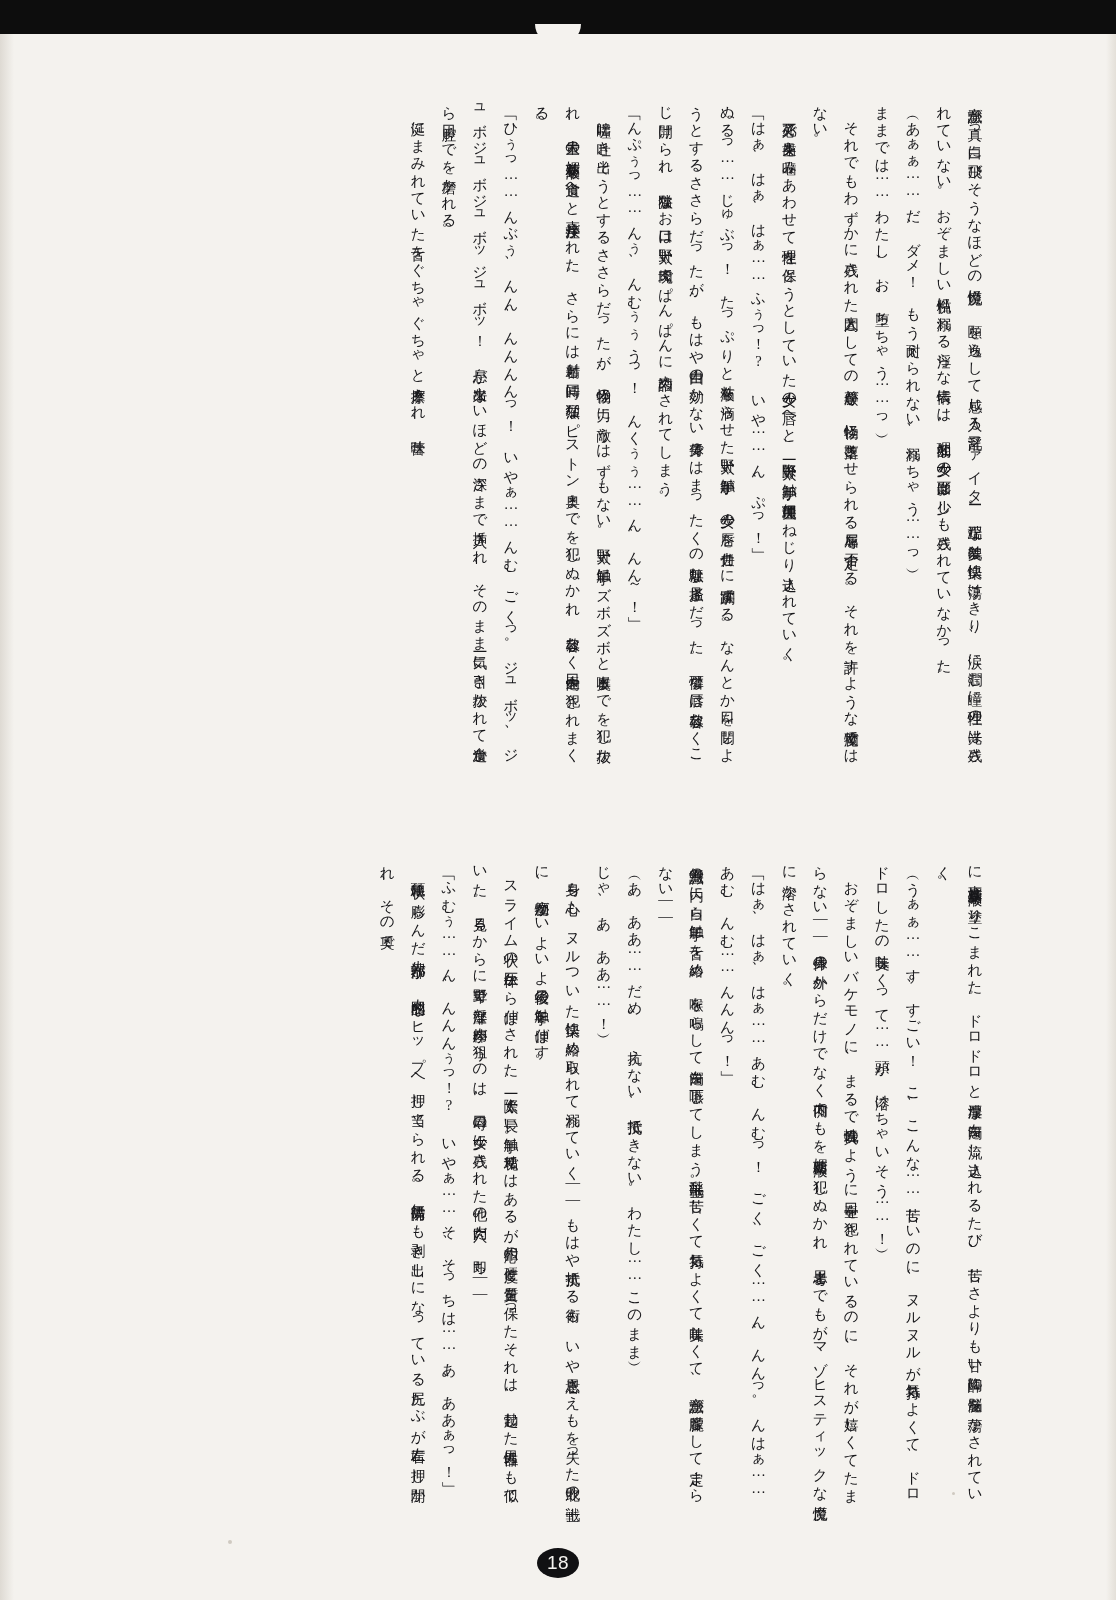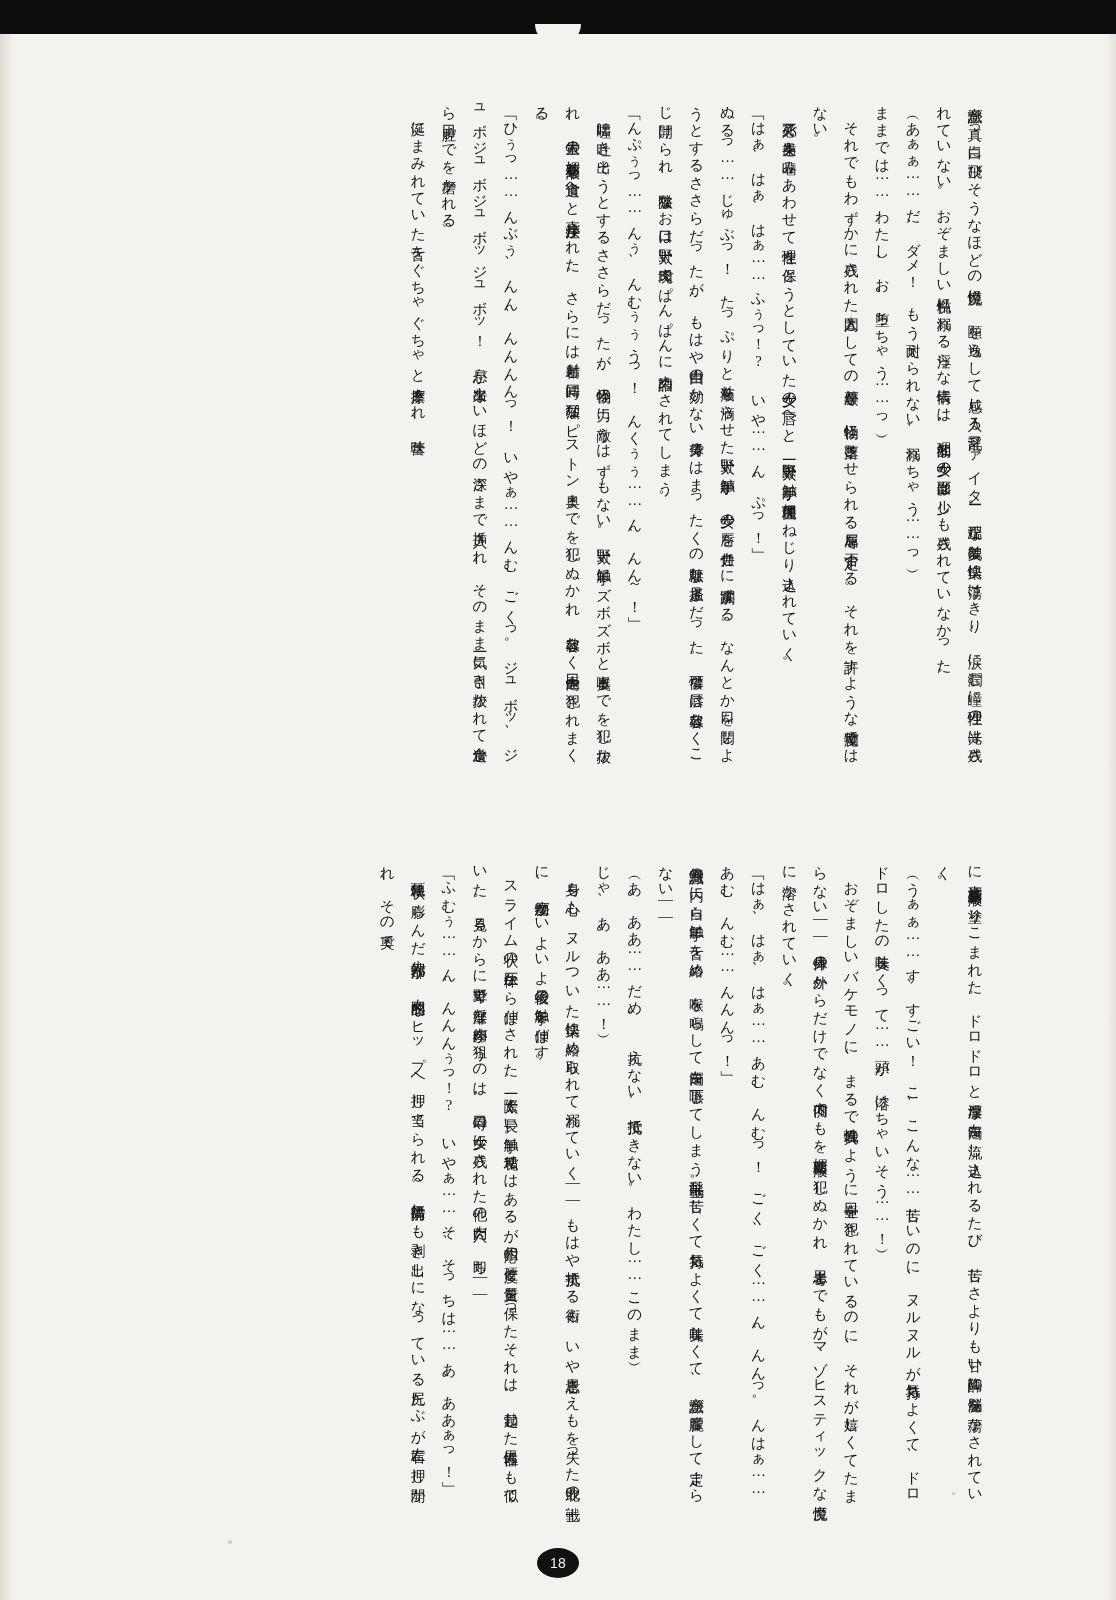--- a/index.html
+++ b/index.html
@@ -91,21 +91,21 @@
     position: absolute;
     left: 50%;
     bottom: 22px;
     margin-left: -21px;
     width: 42px;
     height: 30px;
     border-radius: 21px / 15px;
     background: #111113;
     color: #f6f4f0;
     font-family: "Liberation Sans", sans-serif;
-    font-size: 14px;
+    font-size: 19px;
     line-height: 30px;
     text-align: center;
     letter-spacing: 0.02em;
   }
 
   .speck {
     position: absolute;
     background: #cfcac1;
     border-radius: 50%;
   }

